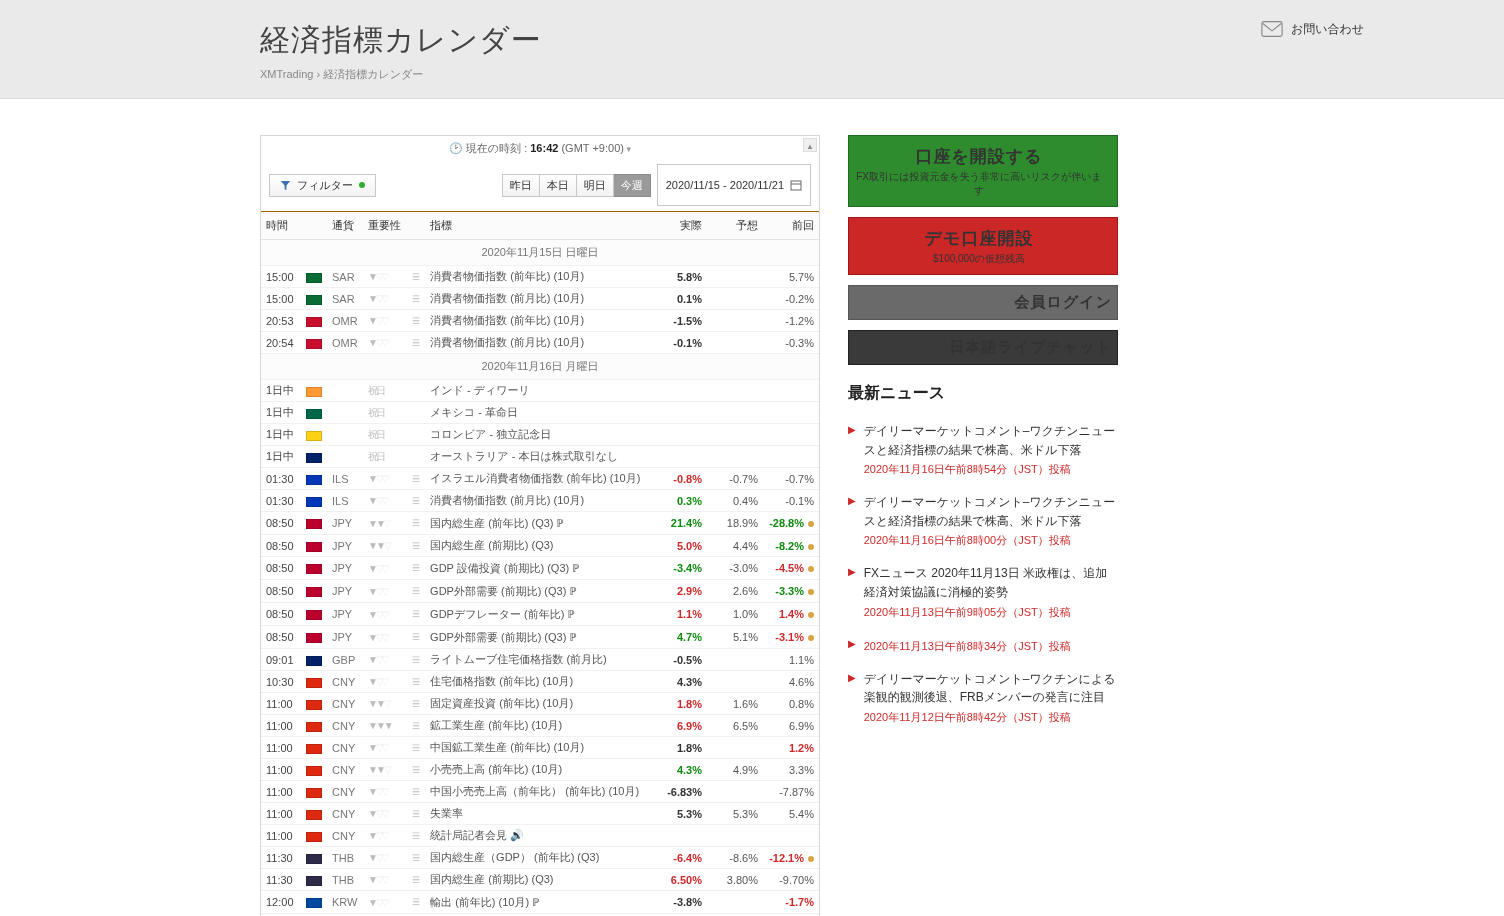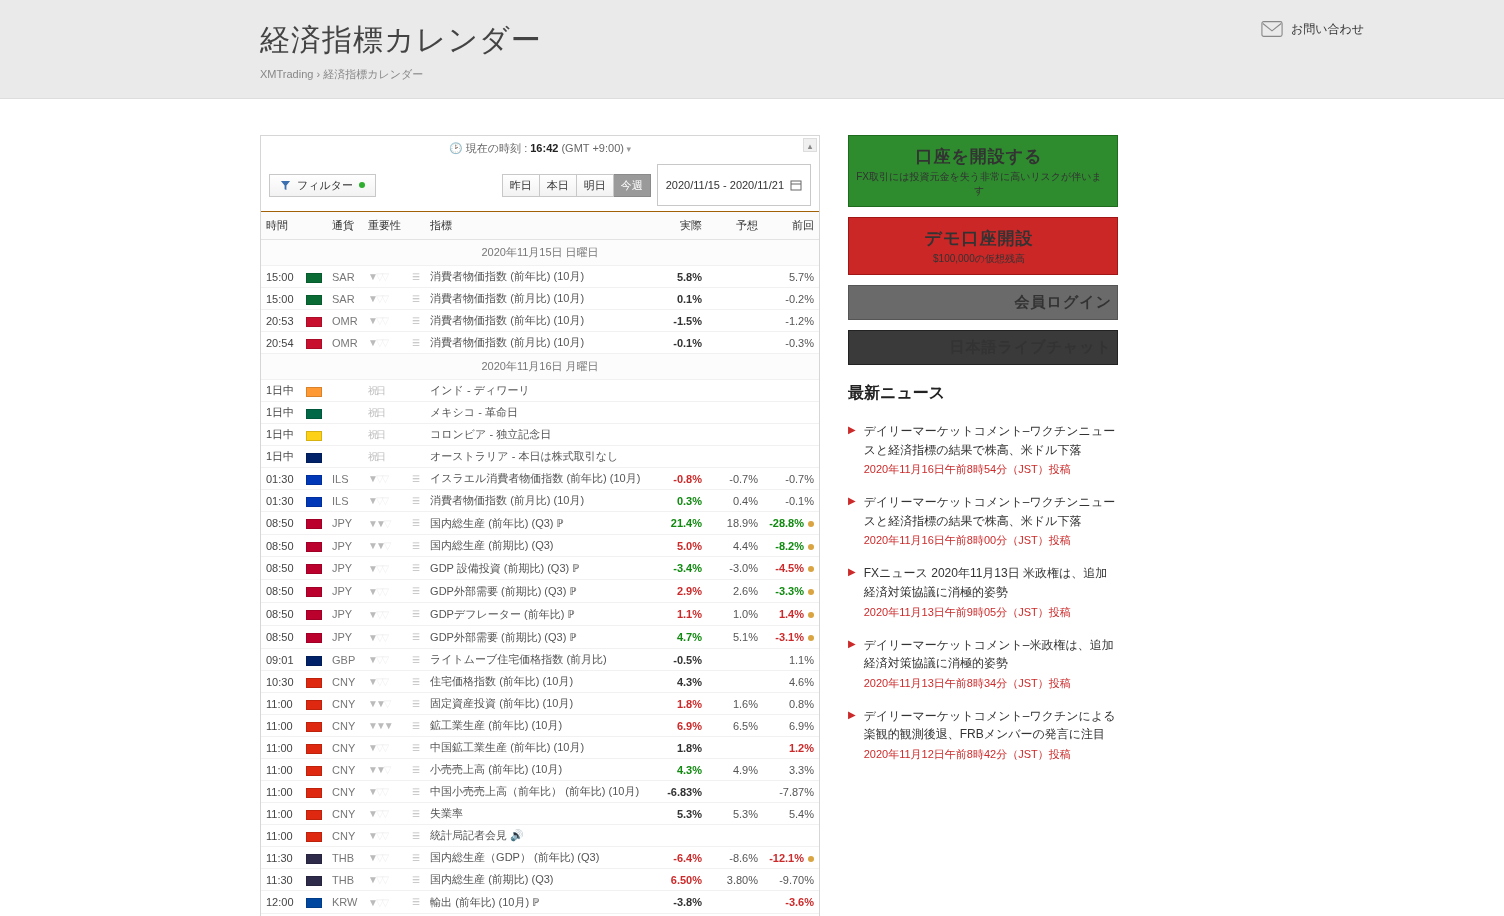--- a/index.html
+++ b/index.html
@@ -447,21 +447,21 @@
           </tr>
           <tr>
             <td class="time">12:00</td>
             <td class="flag"><span class="flg" style="background:#0047a0"></span></td>
             <td class="cur">KRW</td>
             <td class="imp">▼<span style="opacity:.25">▽▽</span></td>
             <td class="sp">☰</td>
             <td class="ind">輸出 (前年比) (10月) ℙ</td>
             <td class="v"><span class="vneu">-3.8%</span></td>
             <td class="v"><span class="vmut"></span></td>
-            <td class="v"><span class="vneg">-3.6%</span></td>
+            <td class="v"><span class="vneg">-1.7%</span></td>
           </tr>
           <tr>
             <td class="time">12:00</td>
             <td class="flag"><span class="flg" style="background:#0047a0"></span></td>
             <td class="cur">KRW</td>
             <td class="imp">▼<span style="opacity:.25">▽▽</span></td>
             <td class="sp">☰</td>
             <td class="ind">輸入 (前年比) (10月) ℙ</td>
             <td class="v"><span class="vneu">-5.6%</span></td>
             <td class="v"><span class="vmut"></span></td>
@@ -496,21 +496,21 @@
         <li>
           <span class="tri">▶</span>
           <div><a href="#" class="nlk"><div class="news-title">デイリーマーケットコメント–ワクチンニュースと経済指標の結果で株高、米ドル下落</div></a><div class="news-meta">2020年11月16日午前8時00分（JST）投稿</div></div>
         </li>
         <li>
           <span class="tri">▶</span>
           <div><a href="#" class="nlk"><div class="news-title">FXニュース 2020年11月13日 米政権は、追加経済対策協議に消極的姿勢</div></a><div class="news-meta">2020年11月13日午前9時05分（JST）投稿</div></div>
         </li>
         <li>
           <span class="tri">▶</span>
-          <div><a href="#" class="nlk"><div class="news-title">デイリーマーケットコメント–米政権は、追加経済対策協議に消極的姿勢</div></a><div class="news-meta">2020年11月13日午前8時34分（JST）投稿</div></div>
+          <div><div class="news-meta">2020年11月13日午前8時34分（JST）投稿</div></div>
         </li>
         <li>
           <span class="tri">▶</span>
           <div><a href="#" class="nlk"><div class="news-title">デイリーマーケットコメント–ワクチンによる楽観的観測後退、FRBメンバーの発言に注目</div></a><div class="news-meta">2020年11月12日午前8時42分（JST）投稿</div></div>
         </li>
       </ul>
   </div>
 
 </div>
 

